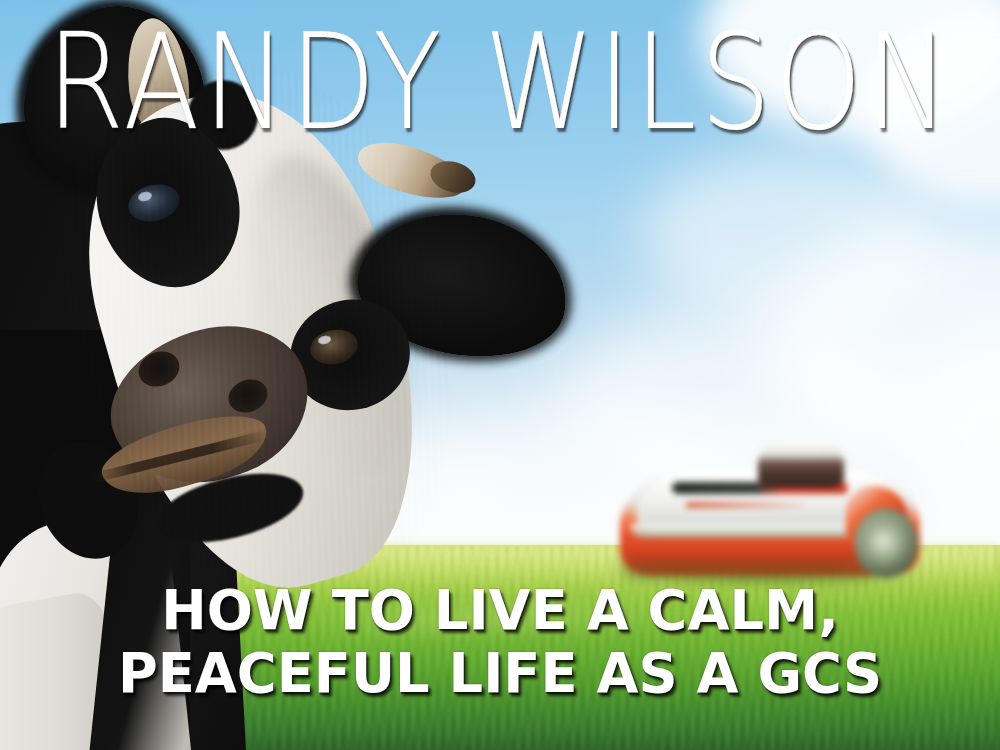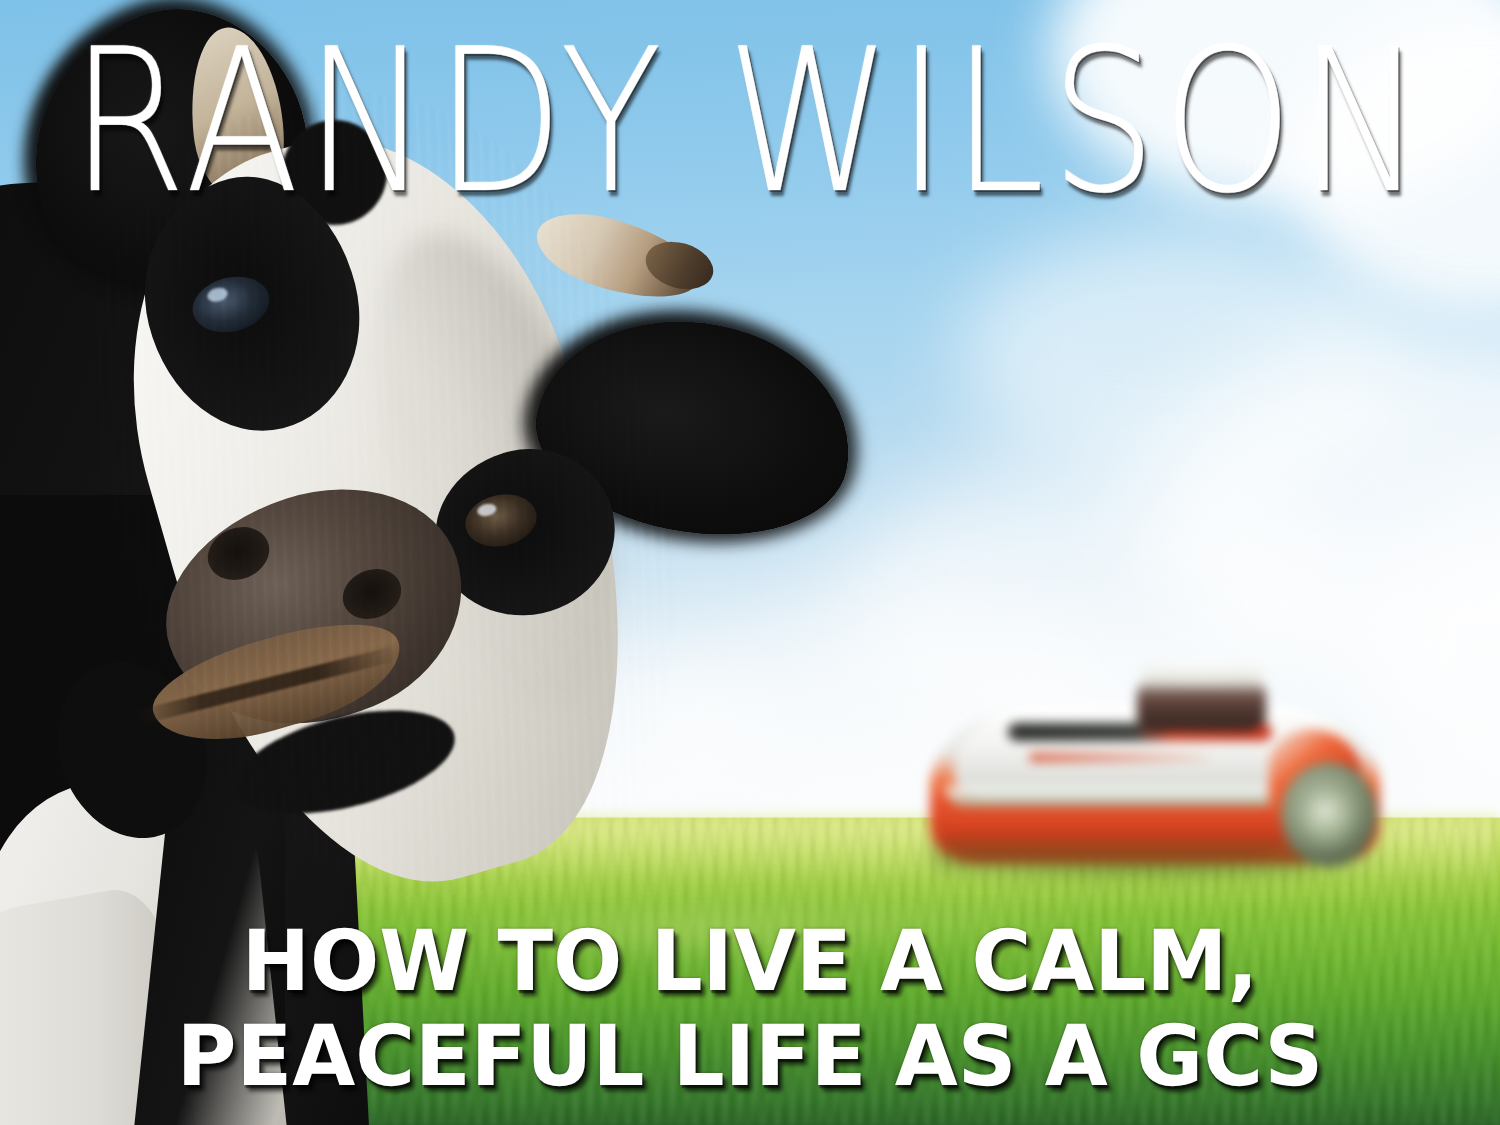--- a/index.html
+++ b/index.html
@@ -330,21 +330,20 @@
     font-family:"DejaVu Sans",sans-serif;
     font-weight:bold;
     font-size:56px;
     line-height:63px;
     letter-spacing:0px;
     white-space:nowrap;
     text-shadow:
       3px 4px 3px rgba(0,0,0,.65),
       1px 2px 1px rgba(0,0,0,.55),
       0 0 2px rgba(0,0,0,.35);
-    margin-top: 32px;
   }
   .subtitle .line{display:block;transform:scaleX(.97);}
 </style>
 </head>
 <body>
 
 <div class="stage">
 
   <div class="sky">
     <div class="cloud c1"></div>

